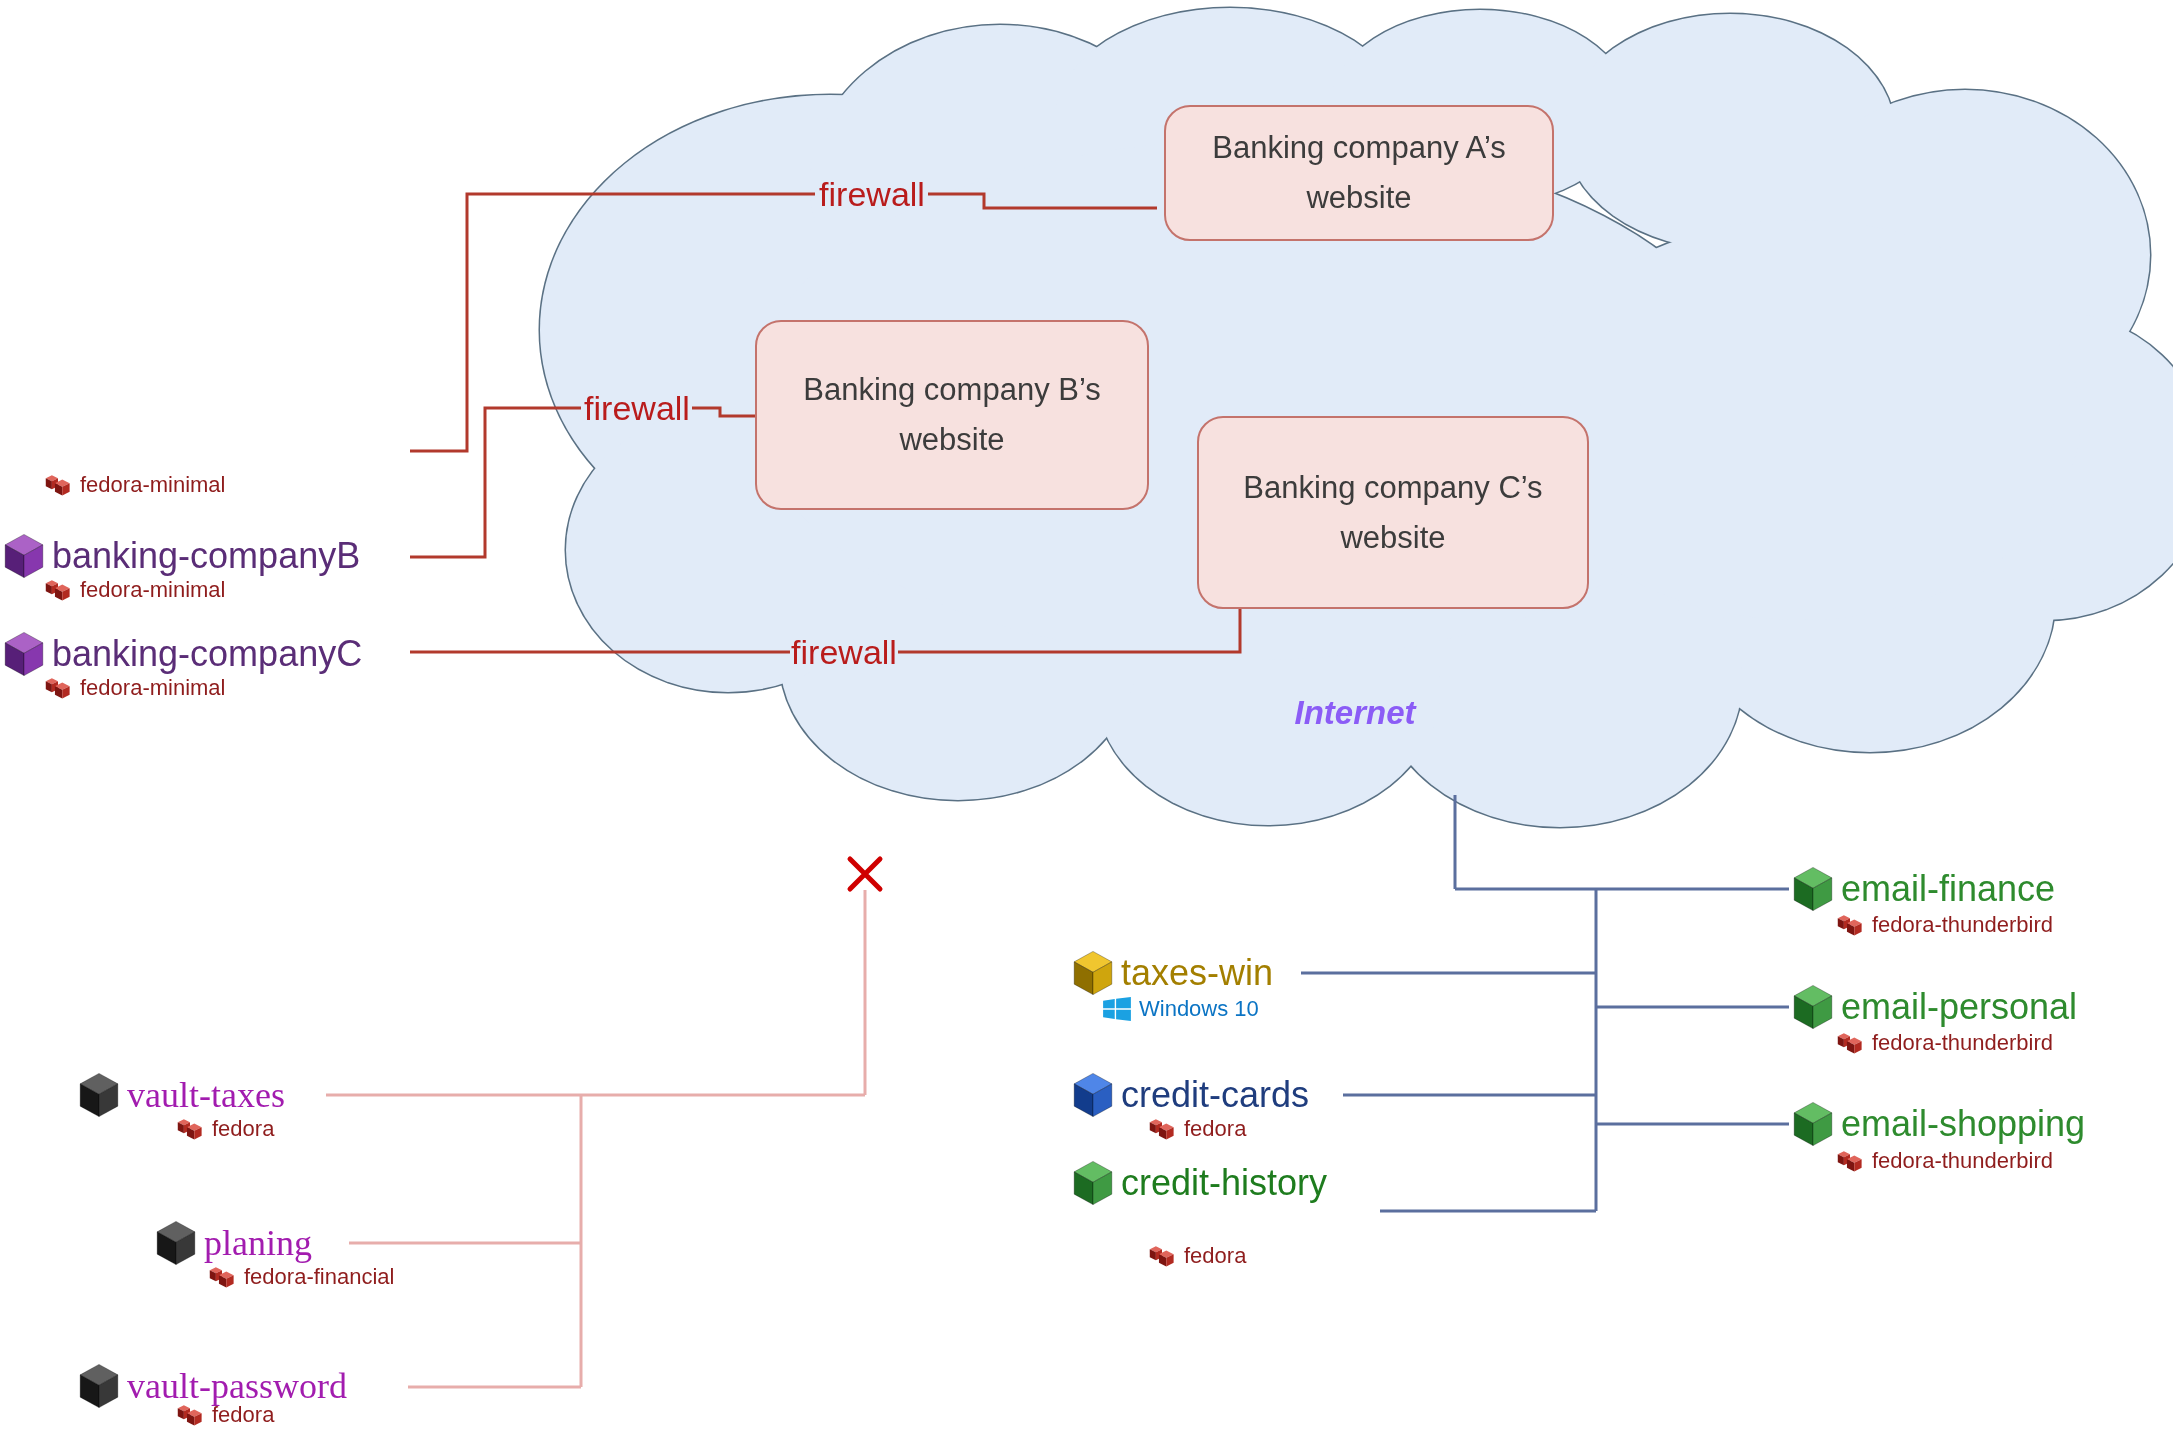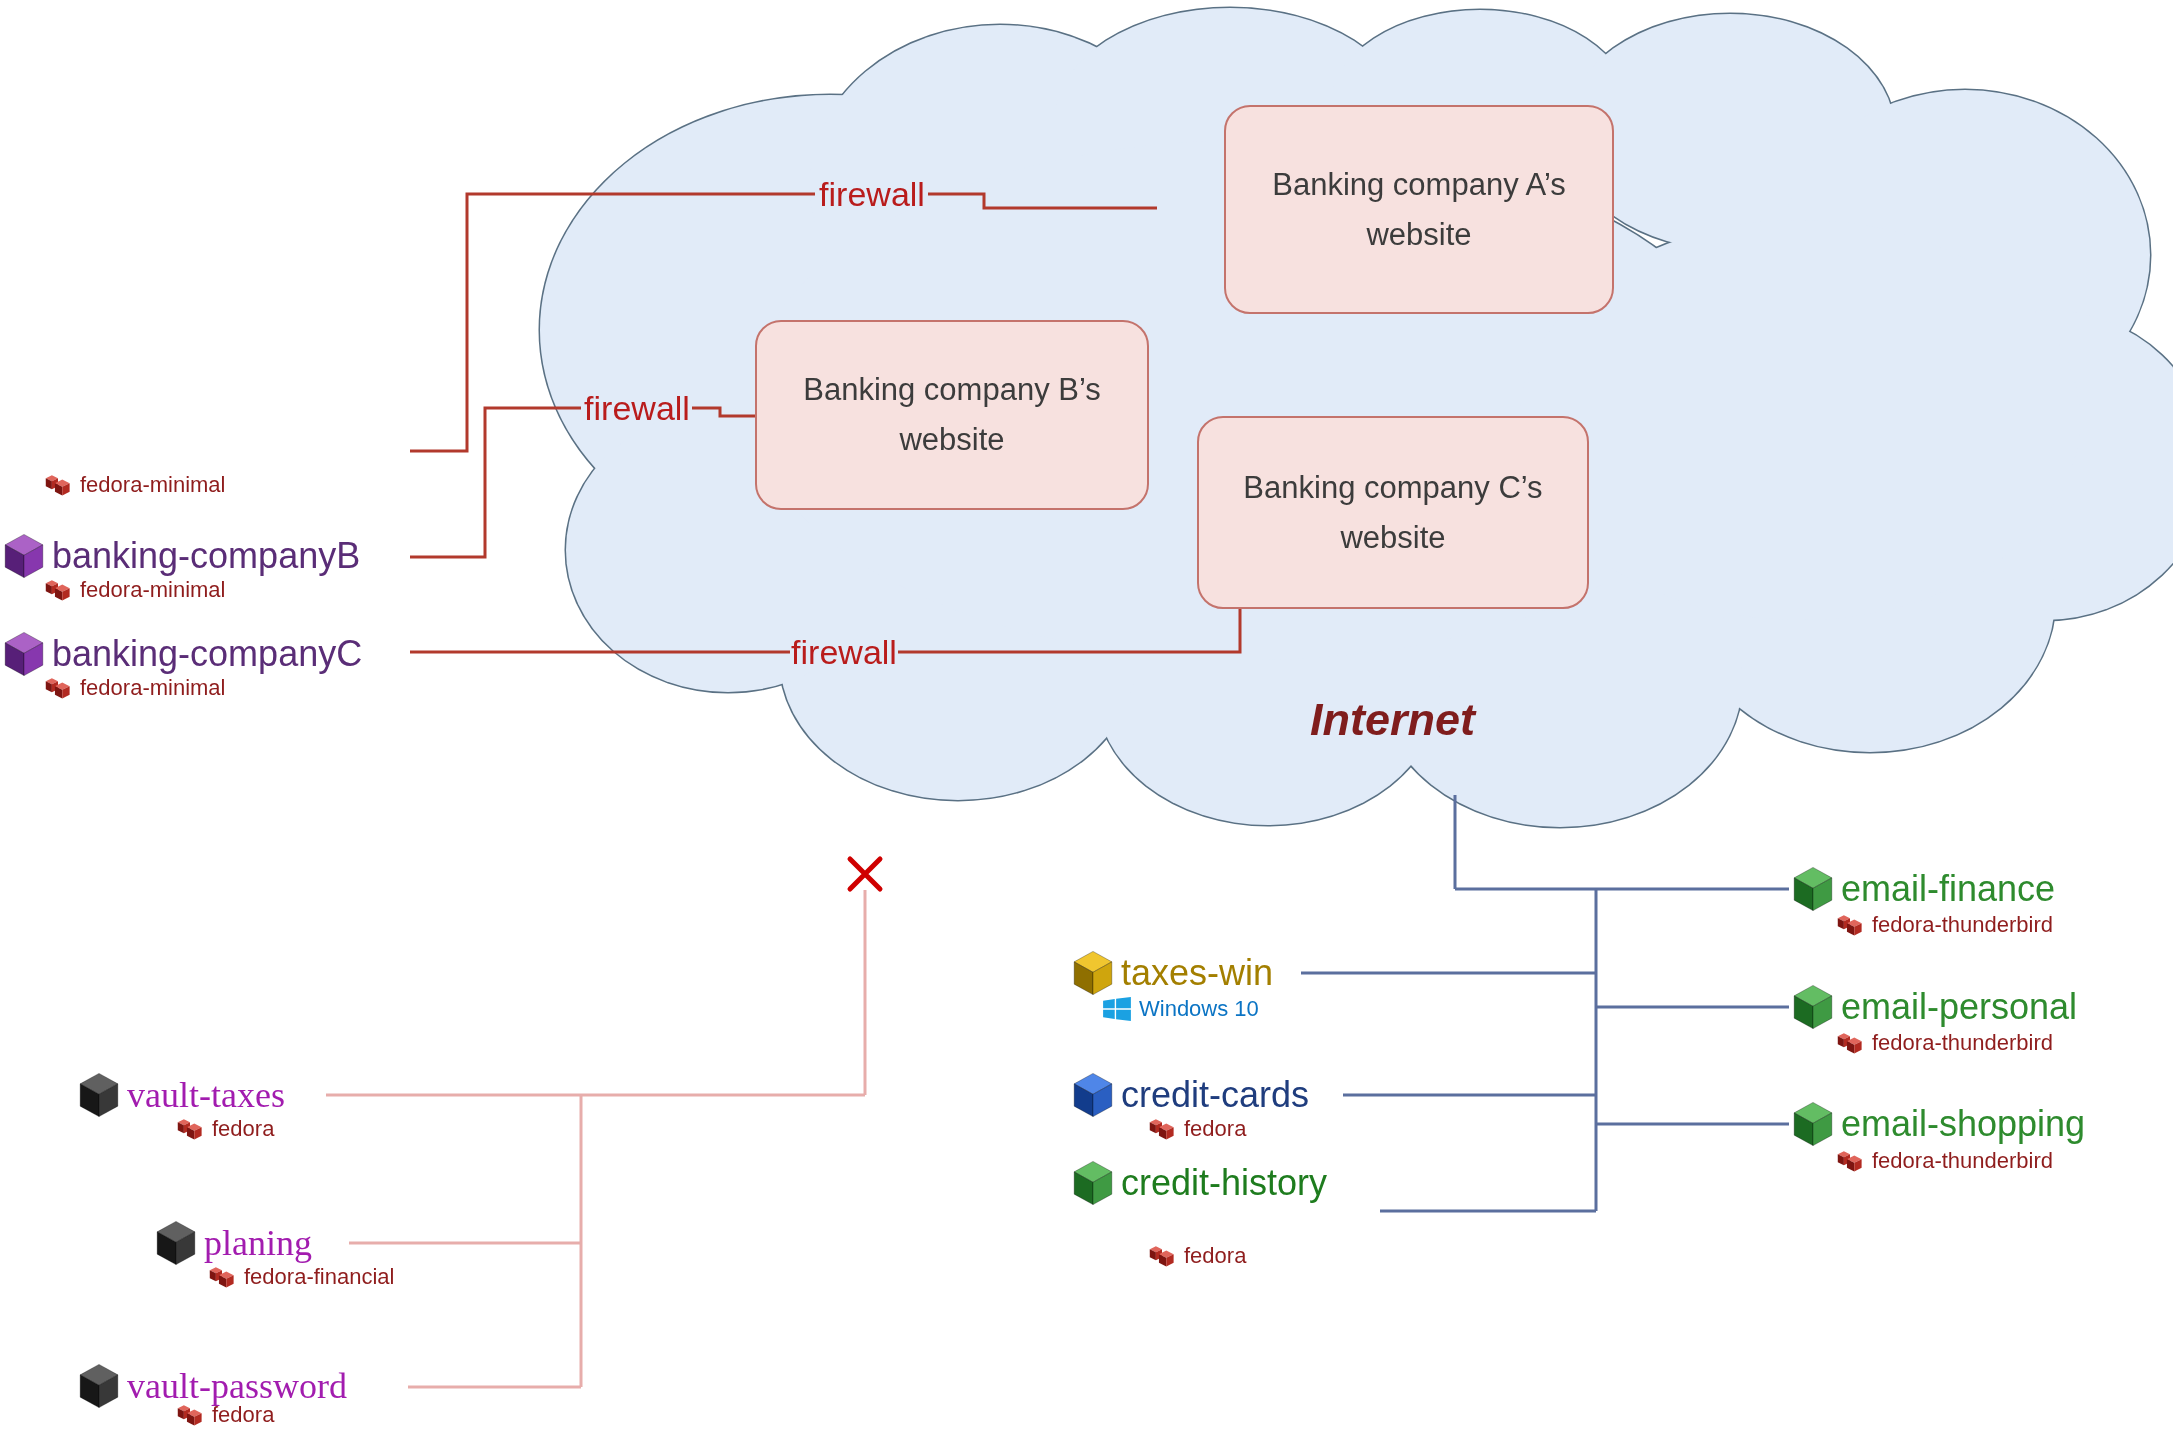--- a/index.html
+++ b/index.html
@@ -22,22 +22,22 @@
     position:absolute; background:#f7e1df; border:2.5px solid #c4736c;
     border-radius:26px; display:flex; align-items:center; justify-content:center;
     text-align:center; font-size:31px; color:#3c3c3c; line-height:1.6; padding:10px 34px;
   }
 
   .fw-label {
     position:absolute; width:150px; height:28px; line-height:28px; text-align:center;
     font-size:34px; color:#b91c1c;
   }
   .internet-label {
-    position:absolute; width:240px; text-align:right;
-    font-size:45px; font-weight:bold; font-style:italic; color:#7f1d1d;
+    position:absolute; width:240px; text-align:center;
+    font-size:33px; font-weight:bold; font-style:italic; color:#8b5cf6;
   }
 
   
   .vm { position:absolute; display:flex; align-items:center; gap:7px; height:46px; }
   .vm-name { font-size:36px; white-space:nowrap; }
   .vm-sub { position:absolute; display:flex; align-items:center; gap:8px; height:26px; }
   .sub-name { font-size:22px; color:#8f1d1d; white-space:nowrap; }
   .win-name { color:#0b74c4; }
 
   .c-purple { color:#5a2d77; }
@@ -107,21 +107,21 @@
 
     <g class="lines-blue">
       <path d="M1455 795 V889 M1455 889 H1789 M1596 889 V1211 M1596 1007 H1789 M1596 1124 H1789 M1301 973 H1596 M1343 1095 H1596 M1380 1211 H1596"></path>
     </g>
 
     <g class="xmark">
       <path d="M850 859 L880 889 M880 859 L850 889"></path>
     </g>
   </svg>
 
-  <div class="website-box" style="left:1224px;top:105px;width:390px;height:209px">
+  <div class="website-box" style="left:1164px;top:105px;width:390px;height:136px">
     <span>Banking company A’s website</span>
   </div>
   <div class="website-box" style="left:755px;top:320px;width:394px;height:190px">
     <span>Banking company B’s website</span>
   </div>
   <div class="website-box" style="left:1197px;top:416px;width:392px;height:193px">
     <span>Banking company C’s website</span>
   </div>
 
   <div class="fw-label" style="left:797px;top:180px">firewall</div>

